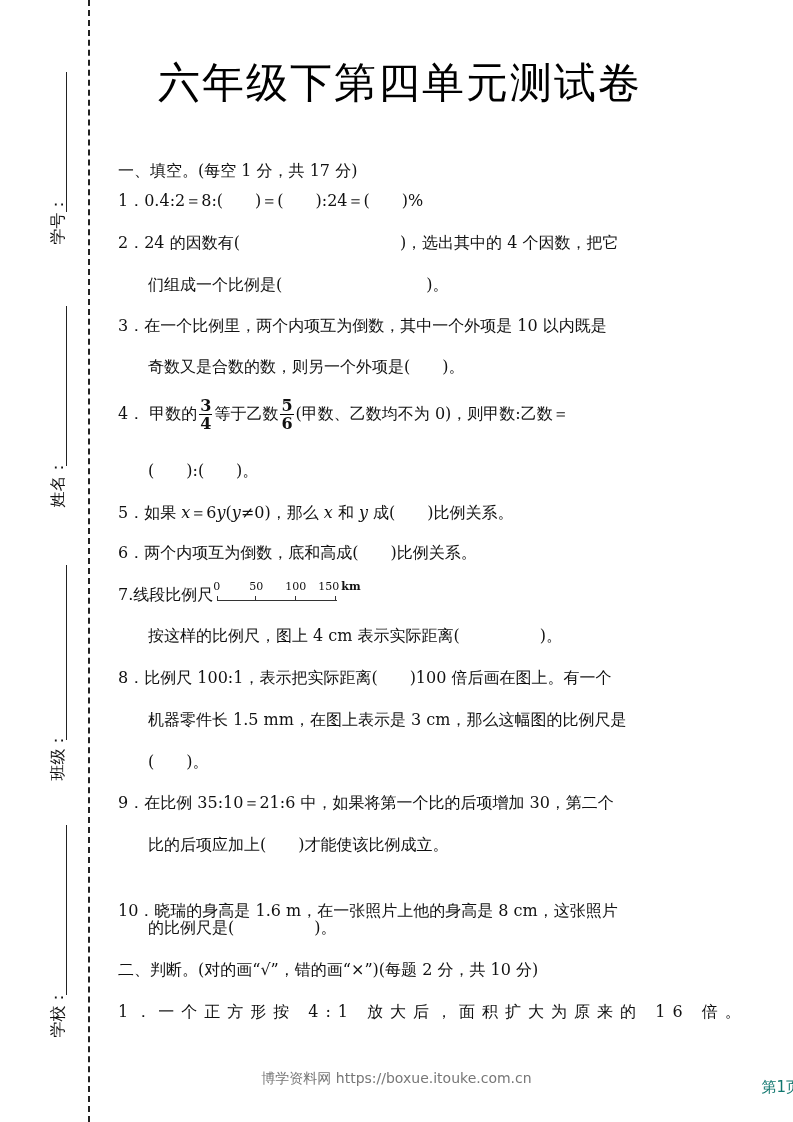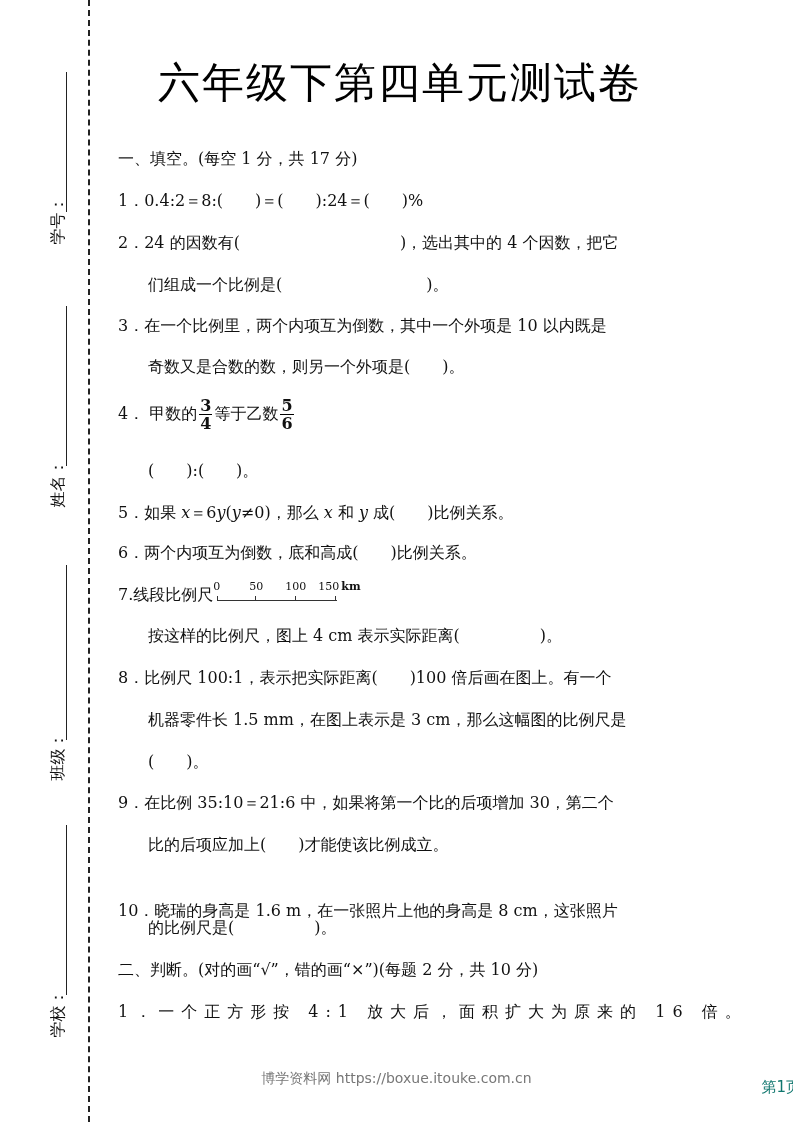--- a/index.html
+++ b/index.html
@@ -46,39 +46,39 @@
 
 <div class="side-line" style="top:565px;height:175px;"></div>
 <div class="side-label" style="top:758px;">班级：</div>
 
 <div class="side-line" style="top:825px;height:170px;"></div>
 <div class="side-label" style="top:1015px;">学校：</div>
 
 <div class="title">六年级下第四单元测试卷</div>
 
 <div class="content">
-  <div class="line" style="top:4px;">一、填空。(每空 1 分，共 17 分)</div>
+  <div class="line" style="top:16px;">一、填空。(每空 1 分，共 17 分)</div>
 
   <div class="line" style="top:46px;">
     <span>1．</span><span>0.4:2＝8:(　　)＝(　　):24＝(　　)%</span>
   </div>
 
   <div class="line" style="top:88px;">
     <span>2．</span><span>24 的因数有(　　　　　　　　　　)，选出其中的 4 个因数，把它</span>
   </div>
   <div class="line indent" style="top:130px;">们组成一个比例是(　　　　　　　　　)。</div>
 
   <div class="line" style="top:171px;">
     <span>3．</span><span>在一个比例里，两个内项互为倒数，其中一个外项是 10 以内既是</span>
   </div>
   <div class="line indent" style="top:212px;">奇数又是合数的数，则另一个外项是(　　)。</div>
 
   <div class="line" style="top:252px;">
     <span>4．</span>
-    <span>甲数的</span><span class="frac"><span class="num">3</span><span class="den">4</span></span><span>等于乙数</span><span class="frac"><span class="num">5</span><span class="den">6</span></span>
+    <span>甲数的</span><span class="frac"><span class="num">3</span><span class="den">4</span></span><span>等于乙数</span><span class="frac"><span class="num">5</span><span class="den">6</span></span><span>(甲数、乙数均不为 0)，则甲数:乙数＝</span>
   </div>
   <div class="line indent" style="top:316px;">(　　):(　　)。</div>
 
   <div class="line" style="top:358px;">
     <span>5．</span><span>如果 </span><i class="var">x</i><span>＝6</span><i class="var">y</i><span>(</span><i class="var">y</i><span>≠0)，那么 </span><i class="var">x</i><span> 和 </span><i class="var">y</i><span> 成(　　)比例关系。</span>
   </div>
 
   <div class="line" style="top:398px;">
     <span>6．</span><span>两个内项互为倒数，底和高成(　　)比例关系。</span>
   </div>

